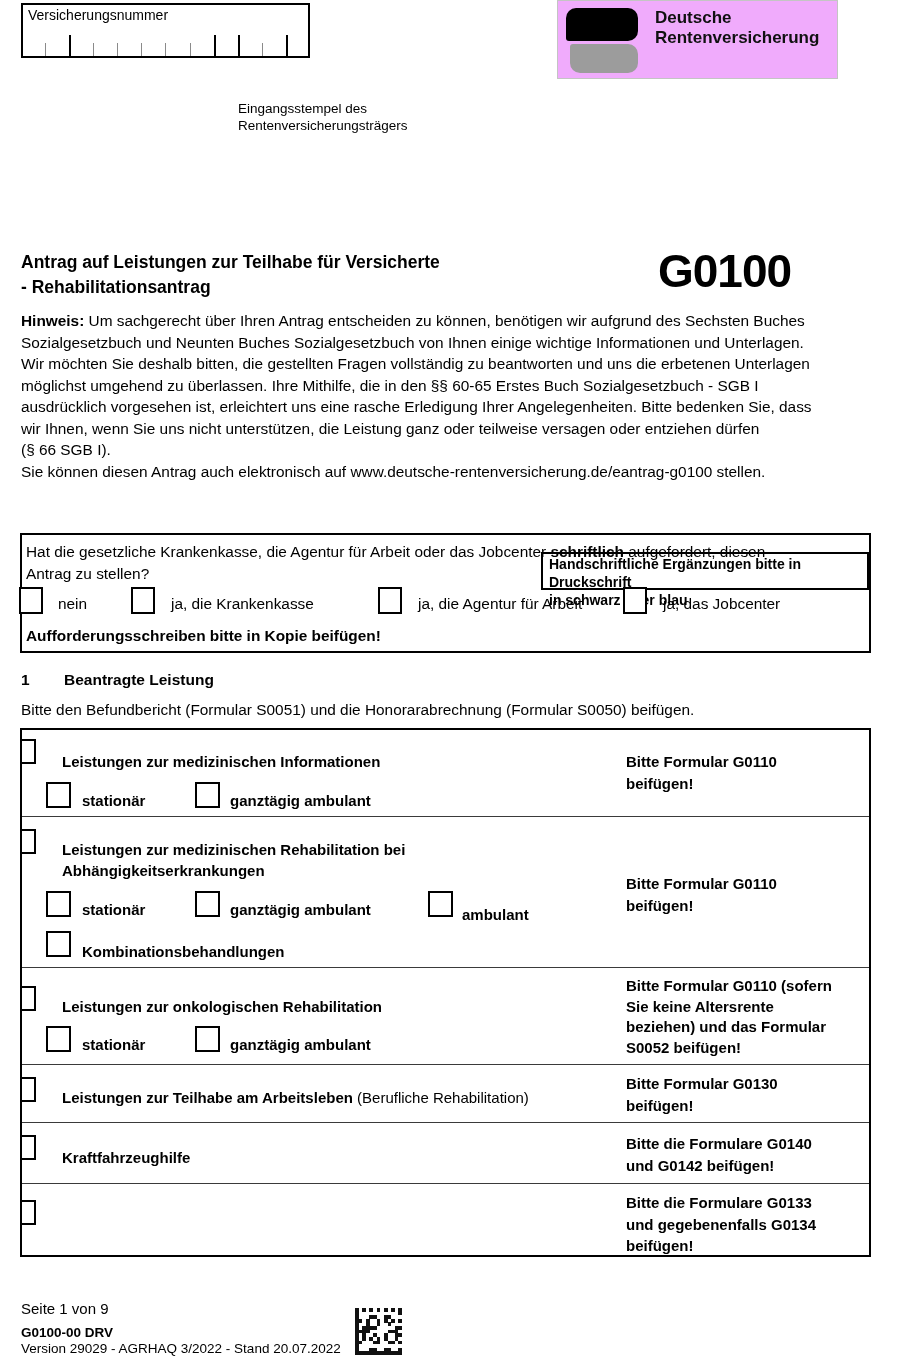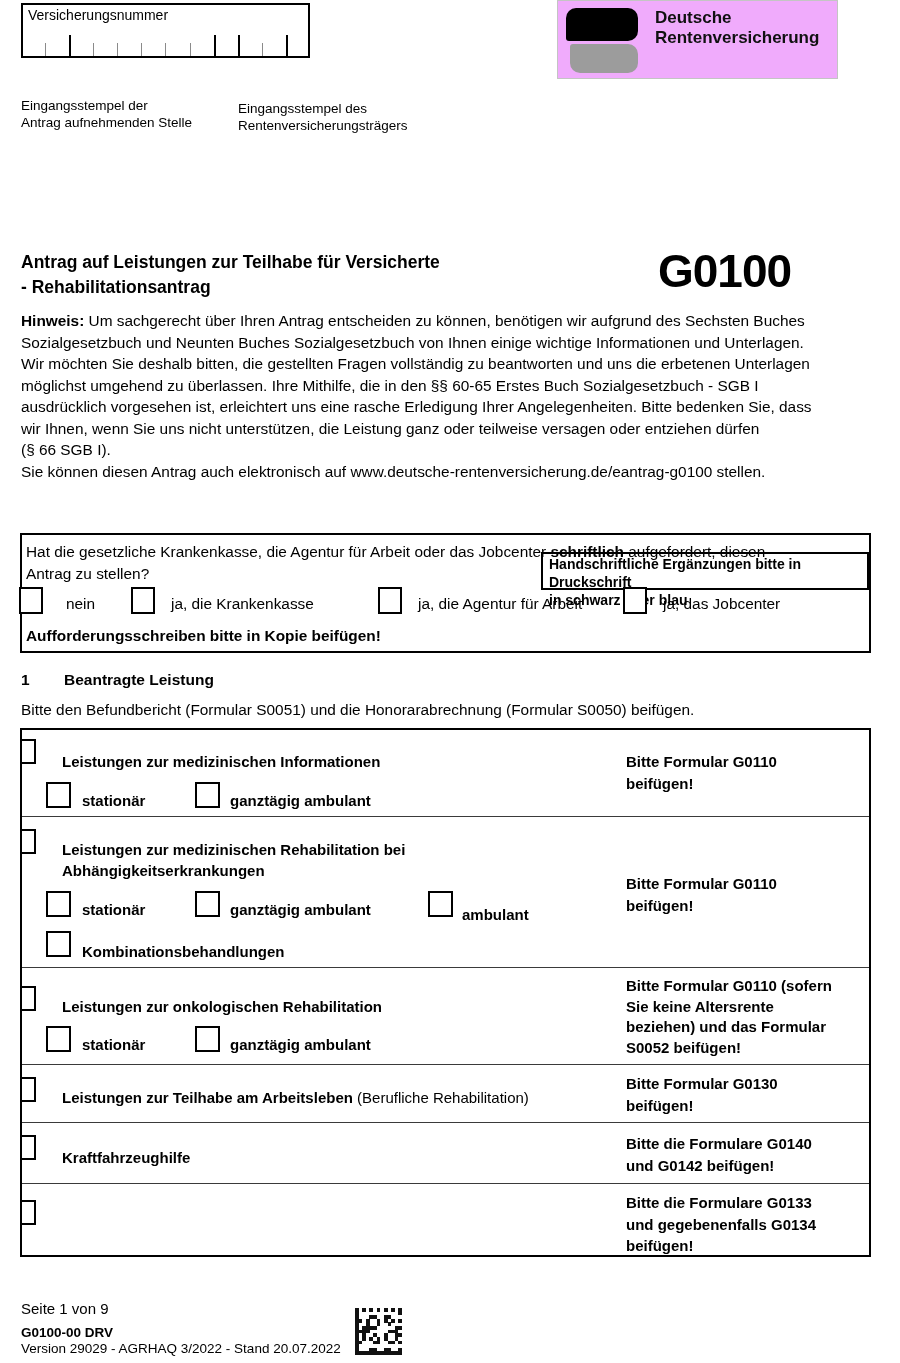--- a/index.html
+++ b/index.html
@@ -76,22 +76,20 @@
     <div>
       <div class="lm-black"></div>
       <div class="lm-gray" id="lm-gray" style="background: rgb(156, 156, 156);"></div>
     </div>
     <div class="logo-text">
       <div>Deutsche</div>
       <div>Rentenversicherung</div>
     </div>
   </div>
 
-  <div class="abs stamp pre" style="left:21px;top:97px;">Eingangsstempel der
-Antrag aufnehmenden Stelle</div>
   <div class="abs stamp pre" style="left:238px;top:100px;">Eingangsstempel des
 Rentenversicherungsträgers</div>
 
   <div class="abs form-title" style="left:21px;top:250px;">
     <div>Antrag auf Leistungen zur Teilhabe für Versicherte</div>
     <div>- Rehabilitationsantrag</div>
   </div>
   <div class="abs form-code" style="left:658px;top:248px;">G0100</div>
 
   <div class="abs base pre" style="left:21px;top:310px;width:870px;"><span class="b">Hinweis:</span><span> Um sachgerecht über Ihren Antrag entscheiden zu können, benötigen wir aufgrund des Sechsten Buches
@@ -104,21 +102,21 @@
 Sie können diesen Antrag auch elektronisch auf www.deutsche-rentenversicherung.de/eantrag-g0100 stellen.</span></div>
 
   <div class="abs hw-box pre">Handschriftliche Ergänzungen bitte in Druckschrift
 in schwarz oder blau</div>
 
   <div class="abs q-box">
     <div class="abs base pre" style="left:4px;top:6px;width:835px;"><span>Hat die gesetzliche Krankenkasse, die Agentur für Arbeit oder das Jobcenter </span><span class="b">schriftlich</span><span> aufgefordert, diesen
 Antrag zu stellen?</span></div>
 
     <div class="cb cb-q" style="left:-3px;top:52px;"></div>
-    <div class="opt-label" style="left:44px;top:60px;">nein</div>
+    <div class="opt-label" style="left:36px;top:60px;">nein</div>
 
     <div class="cb cb-q" style="left:109px;top:52px;"></div>
     <div class="opt-label" style="left:149px;top:60px;">ja, die Krankenkasse</div>
 
     <div class="cb cb-q" style="left:356px;top:52px;"></div>
     <div class="opt-label" style="left:396px;top:60px;">ja, die Agentur für Arbeit</div>
 
     <div class="cb cb-q" style="left:601px;top:52px;"></div>
     <div class="opt-label" style="left:641px;top:60px;">ja, das Jobcenter</div>
 

